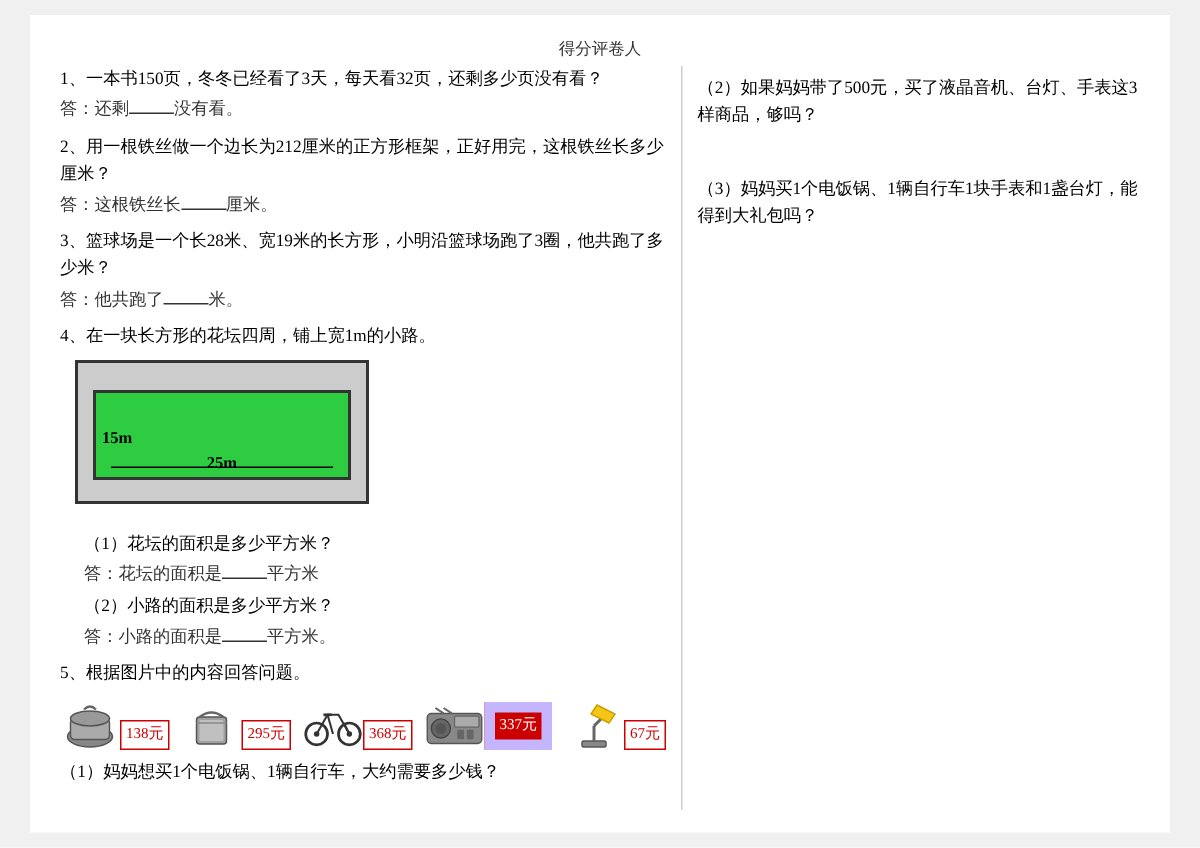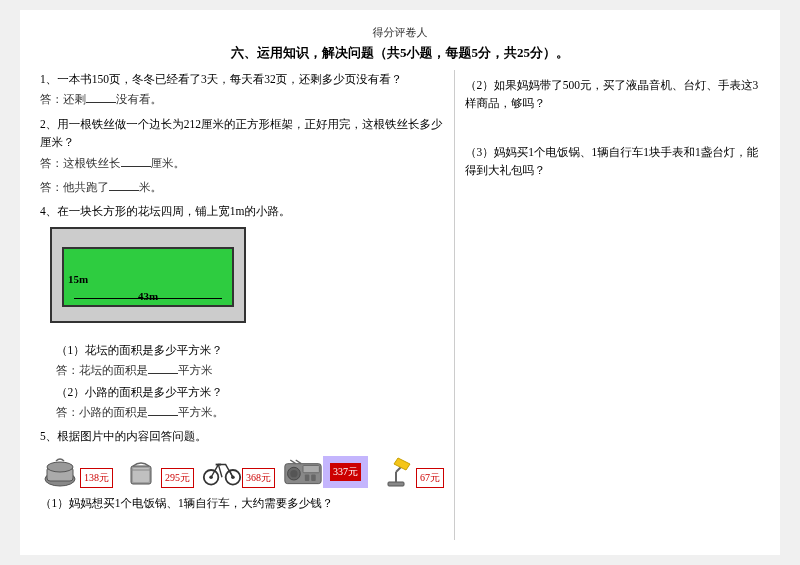--- a/index.html
+++ b/index.html
@@ -111,53 +111,53 @@
   </style>
 </head>
 <body>
 
 <div class="page">
   <div class="header-row">
     <span>得分</span>
     <span>评卷人</span>
   </div>
 
-  <div class="section-title">六、运用知识，解决问题（共5小题，每题5分，共25分）。</div>
 
   <div class="content-area">
 
     <div class="left-col">
 
       <div class="question">
         <p>1、一本书150页，冬冬已经看了3天，每天看32页，还剩多少页没有看？</p>
         <p class="answer-line">答：还剩<span class="blank"></span>没有看。</p>
       </div>
 
       <div class="question">
         <p>2、用一根铁丝做一个边长为212厘米的正方形框架，正好用完，这根铁丝长多少厘米？</p>
         <p class="answer-line">答：这根铁丝长<span class="blank"></span>厘米。</p>
       </div>
 
       <div class="question">
+        <p>3、篮球场是一个长28米、宽19米的长方形，小明沿篮球场跑了3圈，他共跑了多少米？</p>
         <p class="answer-line">答：他共跑了<span class="blank"></span>米。</p>
       </div>
 
       <div class="question">
         <p>4、在一块长方形的花坛四周，铺上宽1m的小路。</p>
 
         <div style="position:relative; width:200px; height:110px; margin: 6px 0 4px 10px;">
 
           <div style="position:absolute; left:0; top:0; width:196px; height:96px; border:2px solid #333; background:#ccc;"></div>
 
           <div class="flower-bed" style="position:absolute; left:12px; top:10px; width:172px; height:60px; background:#2ecc40; border:2px solid #333;">
 
             <span style="position:absolute; left:4px; top:22px; font-size:11px; font-weight:bold; color:#000;">15m</span>
 
             <div style="position:absolute; bottom:6px; left:10px; right:10px; height:1px; background:#000;"></div>
-            <span style="position:absolute; bottom:-1px; left:50%; transform:translateX(-50%); font-size:11px; font-weight:bold; color:#000;">43m</span>
+            <span style="position:absolute; bottom:-1px; left:50%; transform:translateX(-50%); font-size:11px; font-weight:bold; color:#000;">25m</span>
           </div>
         </div>
 
         <div class="sub-question indent">
           <p>（1）花坛的面积是多少平方米？</p>
           <p class="answer-line">答：花坛的面积是<span class="blank"></span>平方米</p>
         </div>
         <div class="sub-question indent">
           <p>（2）小路的面积是多少平方米？</p>
           <p class="answer-line">答：小路的面积是<span class="blank"></span>平方米。</p>

